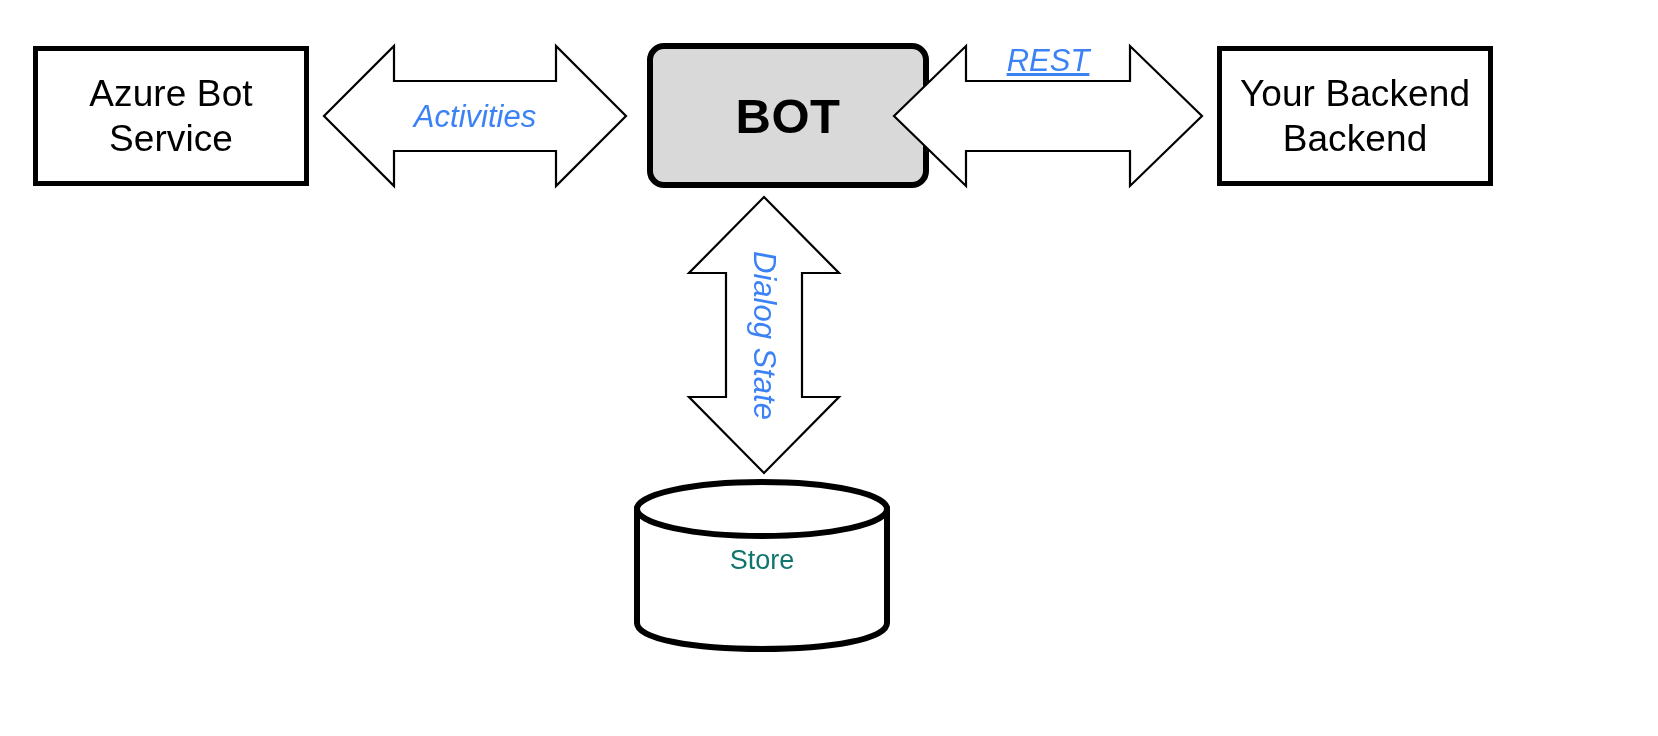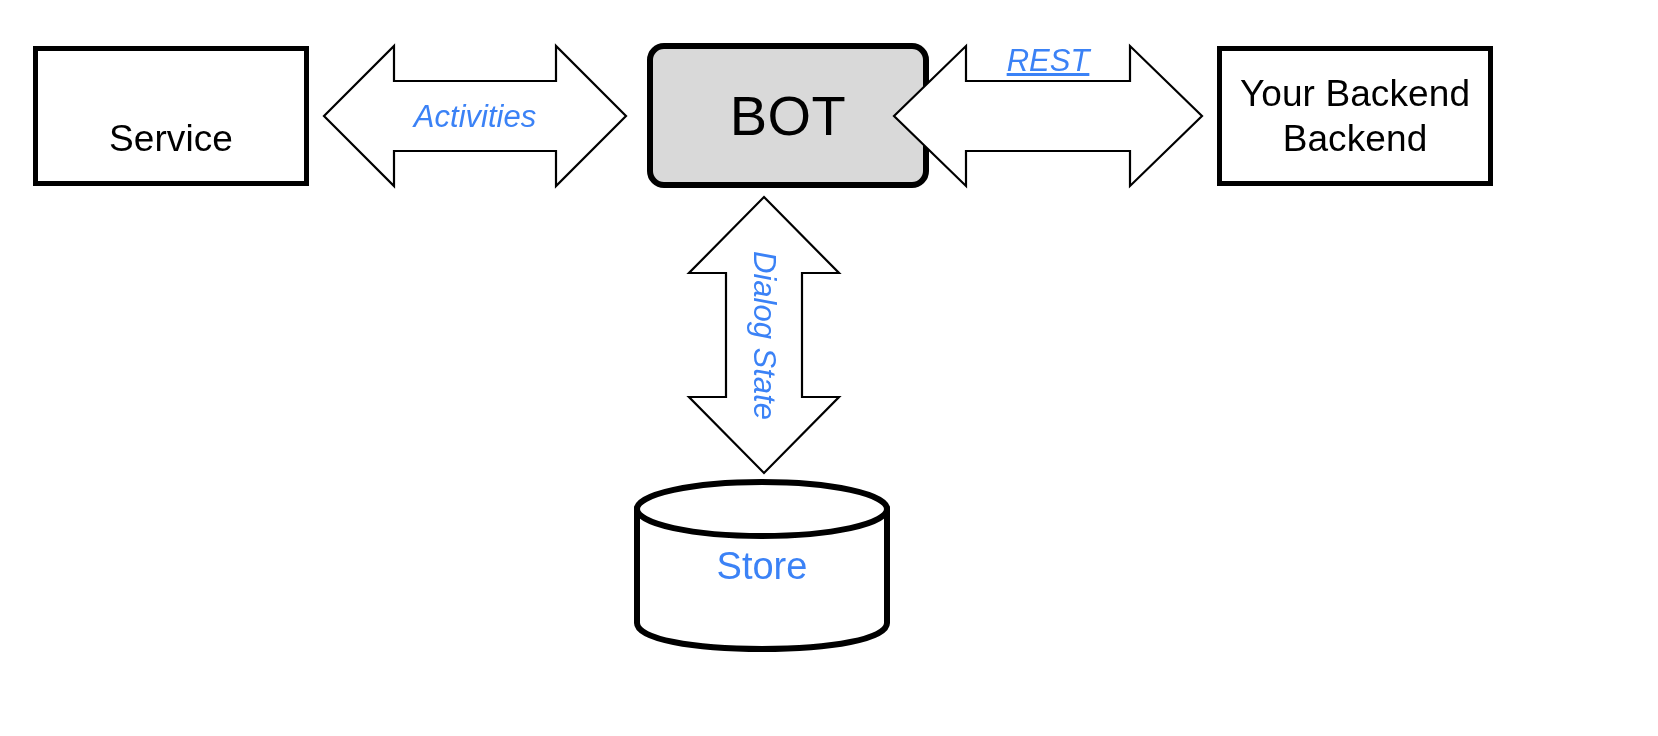--- a/index.html
+++ b/index.html
@@ -45,22 +45,22 @@
   #node-bot {
     left: 647px;
     top: 43px;
     width: 282px;
     height: 145px;
     border: 6px solid #000000;
     border-radius: 17px;
     background: #d9d9d9;
   }
   #node-bot .label {
-    font-size: 56px;
-    font-weight: normal;
+    font-size: 49px;
+    font-weight: bold;
     letter-spacing: 0.5px;
   }
 
   
   .arrow {
     position: absolute;
   }
   .arrow svg {
     display: block;
     overflow: visible;
@@ -122,32 +122,32 @@
     fill: #ffffff;
     stroke: #000000;
     stroke-width: 6;
   }
   #store-label {
     position: absolute;
     left: 633px;
     top: 545px;
     width: 258px;
     text-align: center;
-    font-size: 38px;
-    color: #3b82f6;
+    font-size: 27px;
+    color: #0f766e;
   }
 </style>
 </head>
 <body>
 
 <div id="canvas">
 
   <div class="node box" id="node-azure-bot-service">
     <div class="label">
-      <br>
+      <span>Azure Bot</span><br>
       <span>Service</span>
     </div>
   </div>
 
   <div class="arrow" id="arrow-activities">
     <svg width="302" height="142" viewBox="0 0 302 142">
       <polygon class="outline" points="0,71 70,1 70,36 232,36 232,1 302,71 232,141 232,106 70,106 70,141"></polygon>
     </svg>
   </div>
   <div class="arrow-label" id="label-activities">

